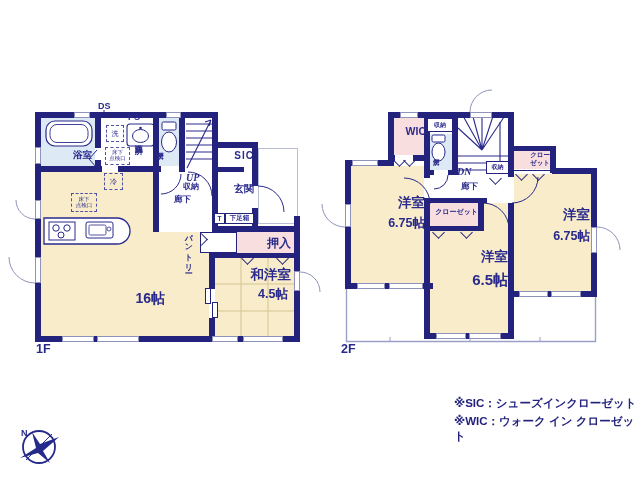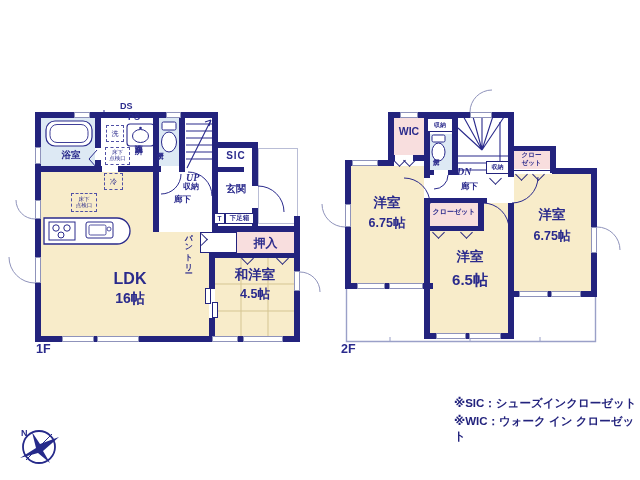--- a/index.html
+++ b/index.html
@@ -6,21 +6,21 @@
   #canvas{position:relative;width:640px;height:480px;background:#fff;overflow:hidden;
           font-family:"Liberation Sans","DejaVu Sans",sans-serif;}
   .fill{position:absolute;z-index:1;}
   .wall{position:absolute;background:#23237d;z-index:3;}
   .win{position:absolute;background:#fff;border:1px solid #8f93bb;box-sizing:border-box;z-index:4;}
   .box{position:absolute;background:#fff;border:1px solid #23237d;box-sizing:border-box;z-index:4;
        display:flex;align-items:center;justify-content:center;}
   .dash{position:absolute;border:1px dashed #5050a5;box-sizing:border-box;z-index:5;color:#2a2a8c;
         display:flex;flex-direction:column;align-items:center;justify-content:center;line-height:1.05;}
   .lbl{position:absolute;color:#2a2a8c;font-weight:600;white-space:nowrap;z-index:6;line-height:1.1;}
-  .c{text-align:center;}
+  .c{text-align:right;}
   .vert{writing-mode:vertical-rl;letter-spacing:1px;}
   .it{font-family:"Liberation Serif",serif;font-style:italic;font-weight:700;}
   .chev{position:absolute;width:8px;height:8px;border-left:1.4px solid #23237d;border-bottom:1.4px solid #23237d;z-index:5;}
   svg.lines{position:absolute;left:0;top:0;z-index:2;pointer-events:none;}
   .cream{background:#f8ecca;} .pink{background:#f8dede;} .blue{background:#dde9f4;}
   .note{position:absolute;color:#23237d;font-size:11.5px;font-weight:600;z-index:6;}
   .company{position:absolute;color:#d6d6da;font-size:17px;font-weight:600;letter-spacing:3px;z-index:6;}
 </style>
 </head>
 <body>
@@ -121,33 +121,32 @@
       <span>点検口</span>
     </div>
   <div class="dash" style="left:104px;top:173px;width:19px;height:17px;font-size:7px;">
       <span>冷</span>
     </div>
   <div class="dash" style="left:71px;top:193px;width:26px;height:19px;font-size:5.5px;">
       <span>床下</span>
       <span>点検口</span>
     </div>
 
-  <div class="lbl" style="left:98px;top:102px;font-size:9px;margin-left:22px;">DS</div>
+  <div class="lbl" style="left:98px;top:102px;font-size:9px;">DS</div>
   <div class="lbl" style="left:128px;top:113px;font-size:9px;">PS</div>
   <div class="lbl c" style="left:50px;top:150px;width:42px;font-size:9.5px;">浴室</div>
   <div class="lbl vert" style="left:133px;top:138px;height:36px;font-size:8px;">洗面所</div>
   <div class="lbl vert" style="left:156px;top:146px;height:26px;font-size:7px;">便所</div>
   <div class="lbl it" style="left:186px;top:172px;font-size:10px;">UP</div>
   <div class="lbl" style="left:183px;top:183px;font-size:8px;">収納</div>
   <div class="lbl" style="left:174px;top:195px;font-size:8.5px;">廊下</div>
   <div class="lbl c" style="left:218px;top:150px;width:36px;font-size:10px;letter-spacing:1px;">SIC</div>
   <div class="lbl c" style="left:218px;top:183px;width:36px;font-size:10px;">玄関</div>
   <div class="lbl c" style="left:240px;top:237px;width:51px;font-size:12px;">押入</div>
   <div class="lbl vert" style="left:183px;top:228px;height:54px;font-size:8px;">パントリー</div>
-  <div class="lbl c" style="left:95px;top:270px;width:70px;font-size:16px;">LDK</div>
   <div class="lbl c" style="left:95px;top:291px;width:70px;font-size:14px;">16帖</div>
   <div class="lbl c" style="left:219px;top:268px;width:72px;font-size:13.5px;">和洋室</div>
   <div class="lbl c" style="left:222px;top:288px;width:66px;font-size:12.5px;">4.5帖</div>
   <div class="lbl" style="left:36px;top:343px;font-size:12.5px;">1F</div>
 
   <div class="lbl c" style="left:392px;top:126px;width:34px;font-size:10.5px;">WIC</div>
   <div class="lbl vert" style="left:433px;top:153px;height:24px;font-size:6.5px;">便所</div>
   <div class="lbl it" style="left:457px;top:166px;font-size:10px;font-family:Liberation Serif, serif;">DN</div>
   <div class="lbl" style="left:461px;top:182px;font-size:8.5px;">廊下</div>
   <div class="lbl c" style="left:513px;top:151px;width:37px;font-size:6.5px;line-height:8px;"><span>クロー</span><br><span>ゼット</span></div>

